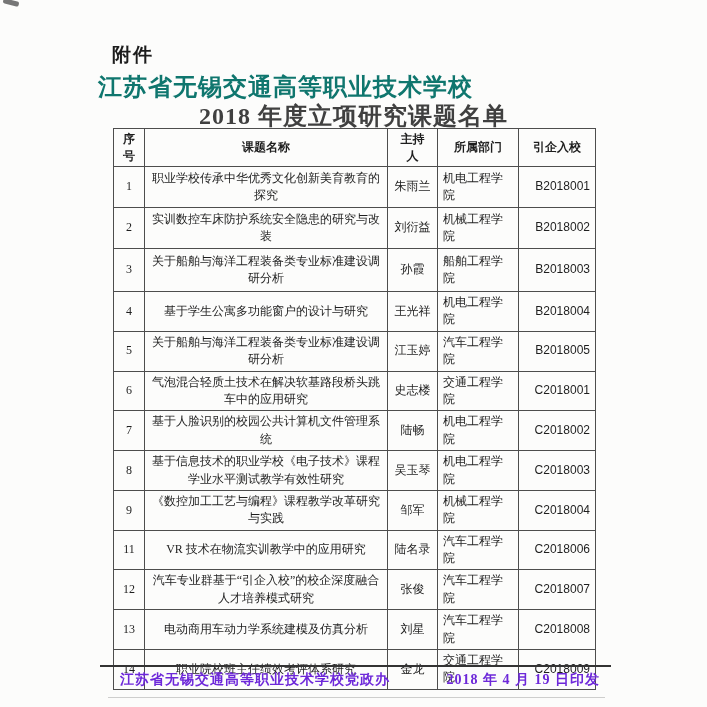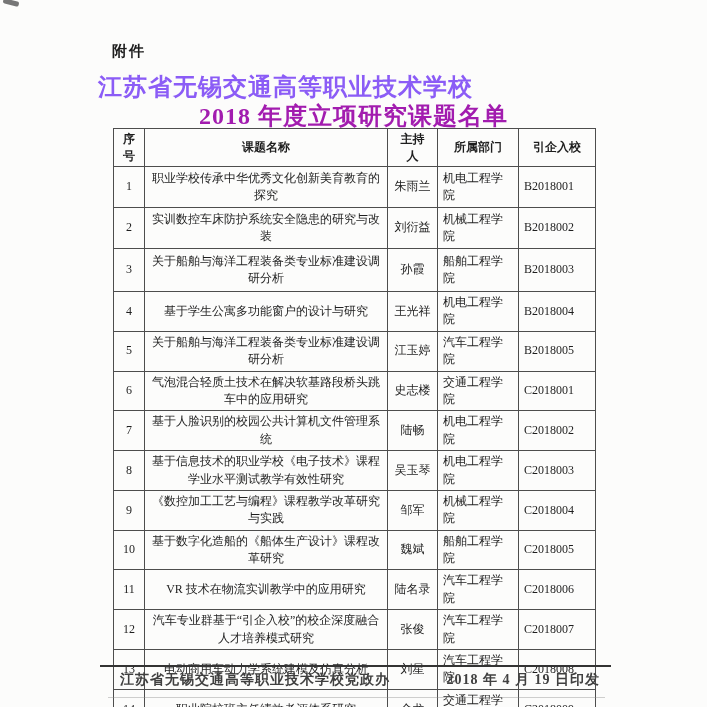--- a/index.html
+++ b/index.html
@@ -12,32 +12,32 @@
   .page { position: relative; width: 707px; height: 707px; overflow: hidden; background: #fcfcfb; }
 
   .scan-speck {
     position: absolute; left: 3px; top: 0px; width: 16px; height: 5px;
     background: #4a4a4a; border-radius: 2px; transform: rotate(14deg); opacity: .75;
   }
 
   .attachment {
     position: absolute; left: 112px; top: 42px;
     font-family: "Liberation Sans", "DejaVu Sans", sans-serif;
-    font-size: 15px; font-weight: bold; letter-spacing: 2px;
+    font-size: 19px; font-weight: bold; letter-spacing: 2px;
   }
 
   .doc-title {
     position: absolute; left: 0; top: 71px; width: 571px; margin: 0;
     text-align: center; font-size: 24px; font-weight: 600; letter-spacing: 1px;
-    color: #8b5cf6;
+    color: #0f766e;
   }
   .doc-subtitle {
     position: absolute; left: 0; top: 100px; width: 707px; margin: 0;
     text-align: center; font-size: 24px; font-weight: 600; letter-spacing: 1px;
-    color: #a21caf;
+    color: #404040;
   }
 
   table.projects {
     position: absolute; left: 113px; top: 128px; width: 482px;
     border-collapse: collapse; table-layout: fixed;
     font-size: 12px; color: #1e1e1e;
   }
   table.projects th, table.projects td {
     border: 1px solid #4d4d4d;
     vertical-align: middle;
@@ -54,36 +54,36 @@
   col.w-title  { width: 243px; }
   col.w-leader { width: 50px; }
   col.w-dept   { width: 81px; }
   col.w-code   { width: 77px; }
 
   table.projects td { padding: 2px 5px; line-height: 1.45; }
   td.c-no   { text-align: center; padding: 2px 1px; }
   td.c-title{ text-align: center; }
   td.c-leader { text-align: center; padding-left: 6px; }
   td.c-dept { text-align: left; padding-left: 6px; margin-top: 16px; }
-  td.c-code { text-align: left; font-family: Liberation Serif, serif; margin-top: 40px; }
+  td.c-code { text-align: right; font-family: Liberation Sans, sans-serif; margin-top: 40px; }
 
   tbody tr { height: 22px; }
   tbody tr:nth-child(1) td,
   tbody tr:nth-child(2) td { height: 36px; }
   tbody tr:nth-child(3) td { height: 38px; }
   tbody tr:nth-child(7) td { height: 31px; }
 
   .footer-rule {
     position: absolute; left: 100px; top: 665px; width: 511px; height: 2px;
     background: #333;
   }
   .footer {
     position: absolute; left: 120px; top: 671px; width: 480px;
     display: flex; justify-content: space-between; align-items: baseline;
-    font-size: 14px; font-weight: 600; letter-spacing: 1px; color: #404040;
+    font-size: 14px; font-weight: 600; letter-spacing: 1px; color: #6d28d9;
   }
   .footer-faint-rule {
     position: absolute; left: 108px; top: 697px; width: 497px; height: 1px;
     background: #8a8a8a; opacity: .4;
   }
 </style>
 </head>
 <body>
 
 <div class="page">
@@ -170,27 +170,20 @@
           <td class="c-code">C2018003</td>
         </tr>
         <tr>
           <td class="c-no">9</td>
           <td class="c-title">《数控加工工艺与编程》课程教学改革研究与实践</td>
           <td class="c-leader">邹军</td>
           <td class="c-dept">机械工程学院</td>
           <td class="c-code">C2018004</td>
         </tr>
         <tr>
-          <td class="c-no">10</td>
-          <td class="c-title">基于数字化造船的《船体生产设计》课程改革研究</td>
-          <td class="c-leader">魏斌</td>
-          <td class="c-dept">船舶工程学院</td>
-          <td class="c-code">C2018005</td>
-        </tr>
-        <tr>
           <td class="c-no">11</td>
           <td class="c-title">VR 技术在物流实训教学中的应用研究</td>
           <td class="c-leader">陆名录</td>
           <td class="c-dept">汽车工程学院</td>
           <td class="c-code">C2018006</td>
         </tr>
         <tr>
           <td class="c-no">12</td>
           <td class="c-title">汽车专业群基于“引企入校”的校企深度融合人才培养模式研究</td>
           <td class="c-leader">张俊</td>

